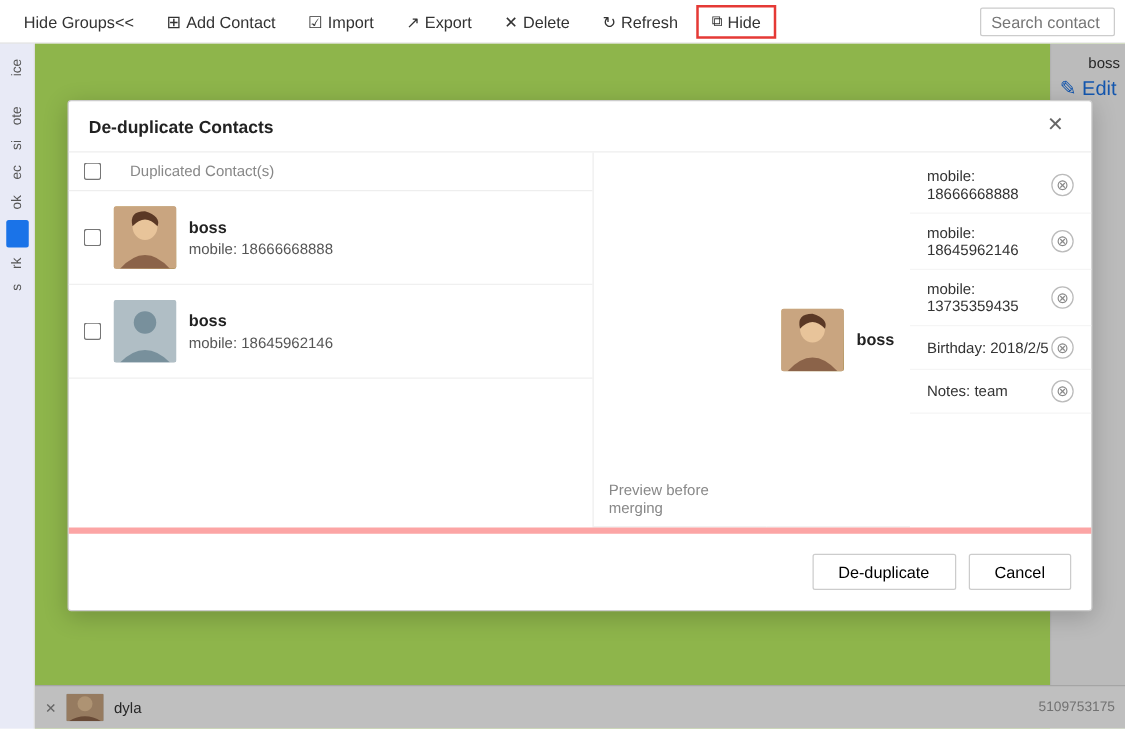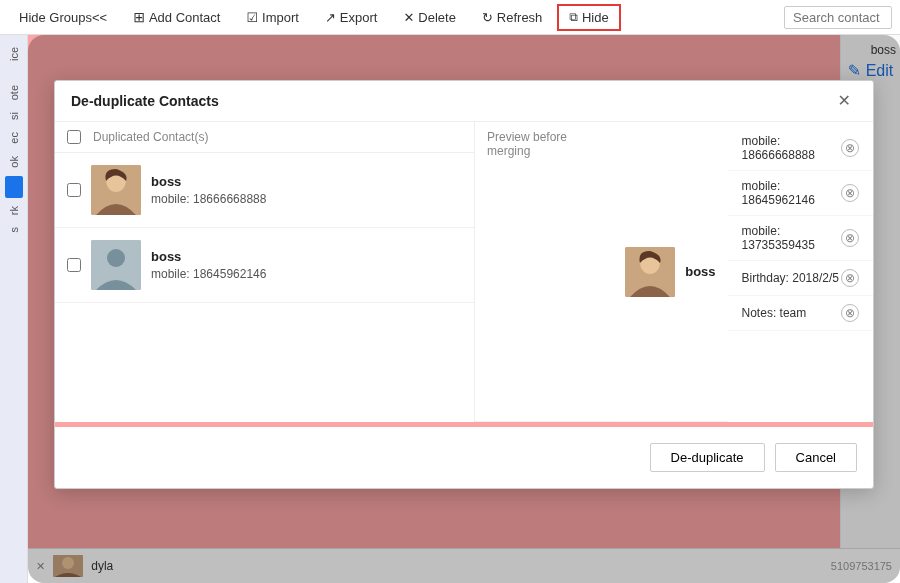--- a/index.html
+++ b/index.html
@@ -77,36 +77,35 @@
       font-size: 11px;
       color: #555;
       writing-mode: vertical-rl;
       transform: rotate(180deg);
       padding: 4px 2px;
     }
 
     
     .content {
       flex: 1;
-      background: #fca5a5;
+      background: #bef264;
       position: relative;
     }
 
     
     .modal-overlay {
       position: absolute;
       top: 0; left: 0;
       width: 100%; height: 100%;
       background: rgba(0,0,0,0.25);
       z-index: 100;
       display: flex;
       align-items: flex-start;
       justify-content: center;
       padding-top: 45px;
-      border-radius: 16px;
     }
 
     
     .modal {
       background: #fff;
       border: 1px solid #ccc;
       border-radius: 3px;
       width: 820px;
       box-shadow: 0 4px 20px rgba(0,0,0,0.2);
       display: flex;
@@ -148,22 +147,22 @@
       border-right: 1px solid #eee;
       display: flex;
       flex-direction: column;
     }
     .col-header {
       padding: 8px 12px;
       font-size: 12px;
       color: #888;
       border-bottom: 1px solid #eee;
       display: flex;
-      align-items: flex-start;
-      gap: 12px;
+      align-items: flex-end;
+      gap: 23px;
     }
     .col-header-checkbox {
       width: 14px;
       height: 14px;
       cursor: pointer;
     }
 
     .contact-item {
       display: flex;
       align-items: center;

